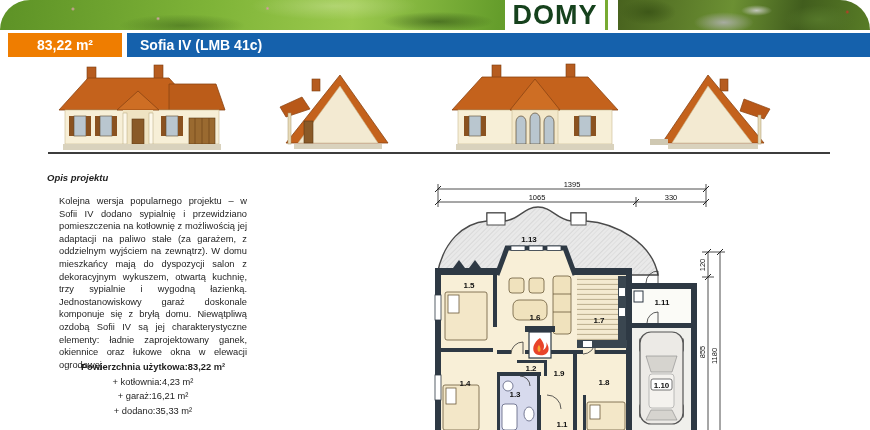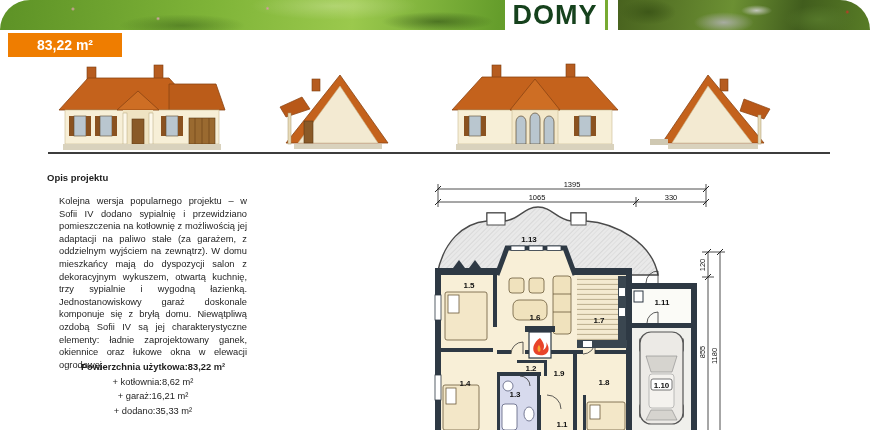--- a/index.html
+++ b/index.html
@@ -34,21 +34,21 @@
     color:#fff;font-weight:bold;font-size:14px;display:flex;align-items:center;justify-content:center;}
   .title-bar{position:absolute;left:127px;top:33px;width:743px;height:24px;background:#1561ac;
     color:#fff;font-weight:bold;font-size:14px;display:flex;align-items:center;padding-left:13px;box-sizing:border-box;}
 
   
   .elev{position:absolute;}
   .groundline{position:absolute;left:48px;top:152px;width:782px;height:2px;background:#3c3c3c;}
 
   
   .desc{position:absolute;left:47px;top:172px;width:212px;}
-  .desc h3{margin:0 0 4px 0;font-size:9.5px;font-weight:bold;}
+  .desc h3{margin:0 0 4px 0;font-size:9.5px;font-weight:bold;font-style:italic;}
   .desc p{margin:12px;font-size:9.3px;line-height:12.6px;text-align:justify;}
   .areas{position:absolute;left:47px;top:360px;width:212px;font-size:9.3px;}
   .arow{display:flex;justify-content:center;line-height:14.5px;}
   .arow.bold{font-weight:bold;}
 
   
   .plan{position:absolute;left:425px;top:180px;width:300px;height:250px;}
   .rlabel{font-size:8px;font-weight:bold;fill:#111;}
   .dlabel{font-size:7.5px;fill:#111;}
 </style>
@@ -59,20 +59,21 @@
 
   <div class="banner">
     <div class="photo-left"></div>
     <div class="photo-right"></div>
     <div class="logo-box">
       <span class="logo-text">DOMY</span>
     </div>
   </div>
 
   <div class="area-badge">83,22 m²</div>
+  <div class="title-bar">Sofia IV (LMB 41c)</div>
 
   <svg class="elev" style="left:57px;top:63px" width="174" height="92" viewBox="0 0 174 92">
     <rect x="30" y="4" width="9" height="14" fill="#b65c1f" stroke="#7c3c10" stroke-width="0.6"></rect>
     <rect x="97" y="2" width="9" height="16" fill="#b65c1f" stroke="#7c3c10" stroke-width="0.6"></rect>
     <polygon points="2,47 31,15 112,15 141,47" fill="#c4621c" stroke="#8a4413" stroke-width="0.8"></polygon>
     <polygon points="112,21 159,21 168,47 112,47" fill="#bb5c19" stroke="#8a4413" stroke-width="0.8"></polygon>
     <rect x="8" y="47" width="154" height="34" fill="#f7efd7" stroke="#c9b98f" stroke-width="0.6"></rect>
     <polygon points="60,47 81,28 102,47" fill="#ce6e24" stroke="#8a4413" stroke-width="0.8"></polygon>
     <rect x="66" y="47" width="30" height="34" fill="#efe3c2"></rect>
     <rect x="66" y="50" width="4" height="31" fill="#fdf8ea" stroke="#b4a479" stroke-width="0.5"></rect>
@@ -146,21 +147,21 @@
     <p>Kolejna wersja popularnego projektu – w Sofii IV dodano sypialnię i przewidziano pomieszczenia na kotłownię z możliwością jej adaptacji na paliwo stałe (za garażem, z oddzielnym wyjściem na zewnątrz). W domu mieszkańcy mają do dyspozycji salon z dekoracyjnym wykuszem, otwartą kuchnię, trzy sypialnie i wygodną łazienką. Jednostanowiskowy garaż doskonale komponuje się z bryłą domu. Niewątpliwą ozdobą Sofii IV są jej charakterystyczne elementy: ładnie zaprojektowany ganek, okiennice oraz łukowe okna w elewacji ogrodowej.</p>
   </div>
 
   <div class="areas">
     <div class="arow bold">
       <span>Powierzchnia użytkowa:</span>
       <span>83,22 m²</span>
     </div>
     <div class="arow">
       <span>+ kotłownia:</span>
-      <span>8,62 m²</span>
+      <span>4,23 m²</span>
     </div>
     <div class="arow">
       <span>+ garaż:</span>
       <span>16,21 m²</span>
     </div>
     <div class="arow">
       <span>+ dodano:</span>
       <span>35,33 m²</span>
     </div>
 

